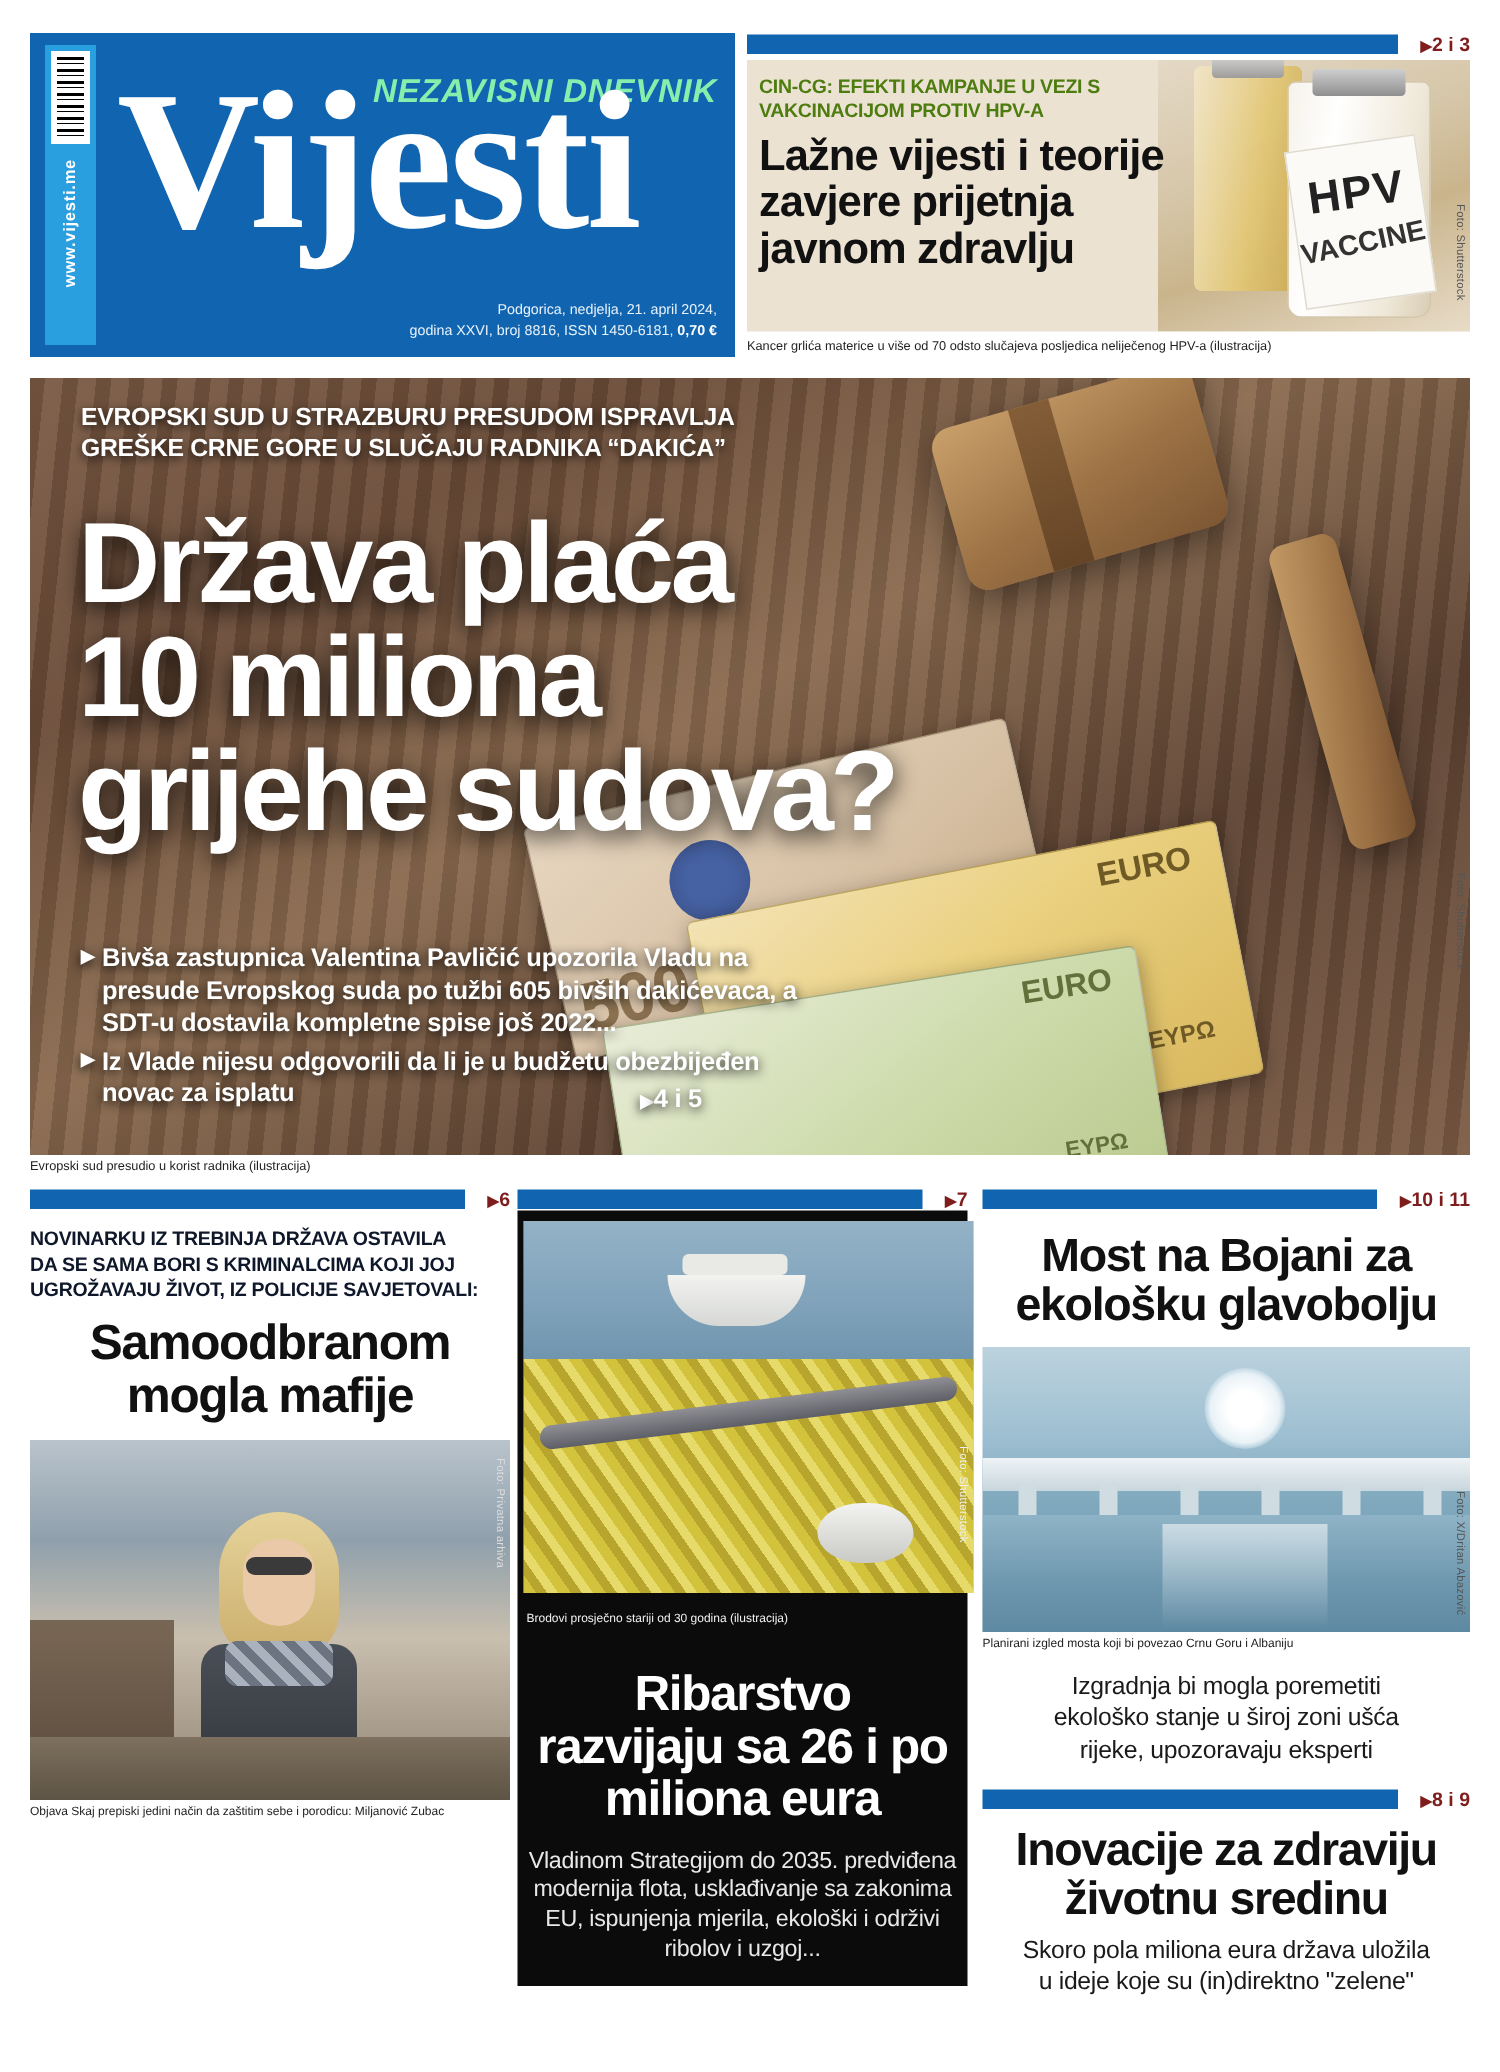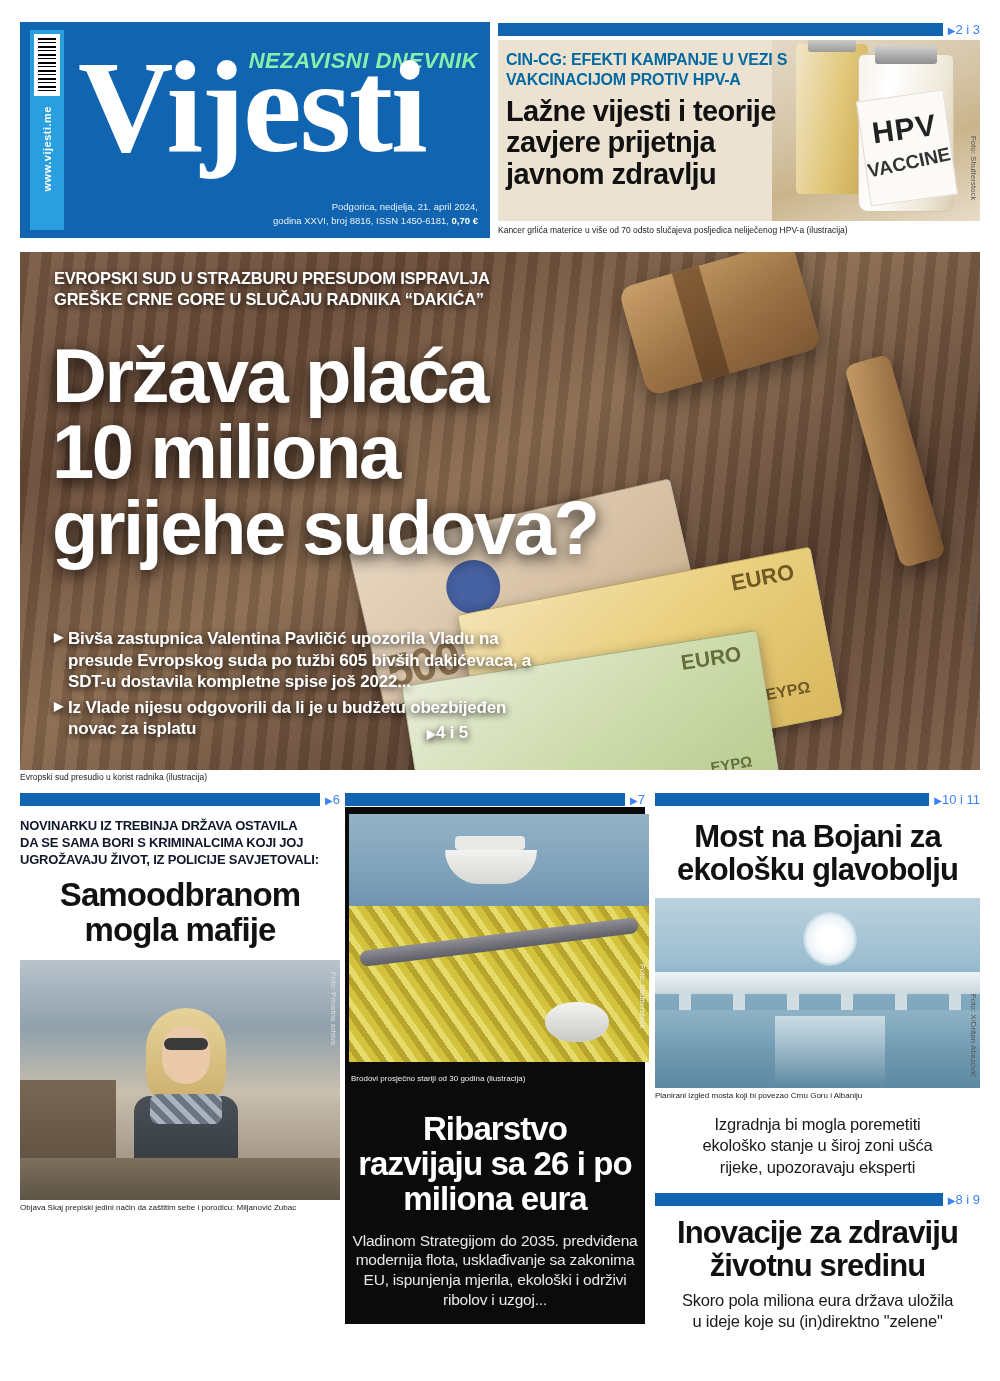--- a/index.html
+++ b/index.html
@@ -30,21 +30,21 @@
   .mh-kicker { position:absolute; right:12px; top:26px; color:#86efac;
                font-size:22px; font-weight:bold; font-style:italic; letter-spacing:0.5px; }
   .mh-info { position:absolute; right:12px; bottom:10px; color:#e8f2fb;
              font-size:9.5px; text-align:right; line-height:1.45; }
   .mh-info b { color:#fff; }
 
   
   .topright { position:absolute; left:498px; top:22px; width:482px; height:216px; }
   .pagebar { position:relative; height:15px; display:flex; align-items:center; }
   .pagebar .bar { flex:1; height:13px; background:#1064b0; }
-  .pagebar .num { color:#3b82f6; font-size:13px; font-weight:normal; padding-left:5px;
+  .pagebar .num { color:#7f1d1d; font-size:13px; font-weight:bold; padding-left:15px;
                   white-space:nowrap; }
   .pagebar .num .tri { font-size:10px; }
   .tr-body { position:relative; height:181px; margin-top:3px; overflow:hidden;
              background:#ece2d2; }
   .tr-photo { position:absolute; right:0; top:0; width:208px; height:181px;
      background: linear-gradient(160deg,#e4d9c6 0%,#d6c6a8 38%,#c9b48c 62%,#e8dcc8 100%);
      overflow:hidden; }
   .vial { position:absolute; right:26px; top:14px; width:96px; height:158px;
      background: linear-gradient(100deg,#f6f2ea 0%,#ffffff 30%,#efe8d8 75%,#d9cdb4 100%);
      border-radius:6px 6px 10px 10px; border:1px solid #d3c7ad; }
@@ -55,21 +55,21 @@
   .vial-label .t1 { font-size:30px; font-weight:bold; color:#222; text-align:center;
      margin-top:16px; letter-spacing:1px; font-family:"Liberation Sans", sans-serif; }
   .vial-label .t2 { font-size:19px; font-weight:bold; color:#333; text-align:center;
      margin-top:6px; transform: rotate(-4deg); }
   .vial2 { position:absolute; right:112px; top:4px; width:72px; height:150px;
      background: linear-gradient(100deg,#f2e6c8,#e3c878 55%,#c9a851);
      border-radius:5px; opacity:.95; }
   .vial2-cap { position:absolute; left:12px; top:-8px; width:48px; height:16px;
      background: linear-gradient(#d8d8d8,#9a9a9a); border-radius:3px; }
   .tr-text { position:absolute; left:0; top:0; width:300px; padding:10px 8px 0 8px; }
-  .tr-kicker { font-size:16px; font-weight:bold; color:#0369a1; line-height:1.25;
+  .tr-kicker { font-size:13px; font-weight:bold; color:#4d7c0f; line-height:1.25;
                letter-spacing:-0.2px; }
   .tr-head { font-size:29px; font-weight:bold; color:#111; line-height:1.08;
              margin-top:6px; letter-spacing:-0.6px; }
   .tr-caption { font-size:8.5px; color:#222; margin-top:4px; line-height:1.2; }
   .credit-v { writing-mode: vertical-rl; font-size:7.5px; color:#555; letter-spacing:0.2px; }
 
   
   .lead { position:absolute; left:20px; top:252px; width:960px; height:518px;
           overflow:hidden;
           background: linear-gradient(150deg,#7a5a44 0%,#6a4b37 22%,#8a6a4e 45%,#5d4231 70%,#7c5c45 100%); }

